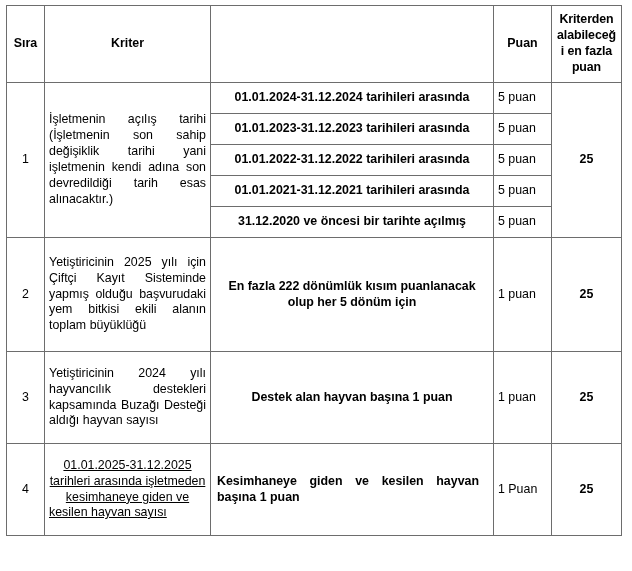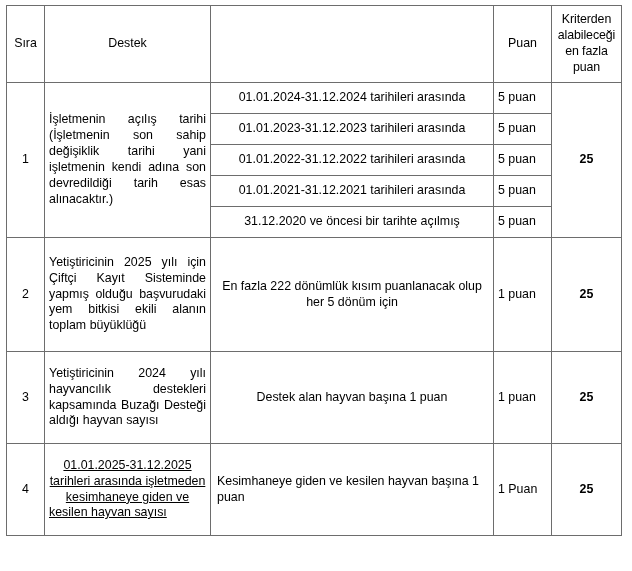--- a/index.html
+++ b/index.html
@@ -38,21 +38,21 @@
   table.criteria td {
     border: 1.1px solid #6d6d6d;
     padding: 2px 4px;
     vertical-align: middle;
     font-size: 12.4px;
     line-height: 1.28;
     word-wrap: break-word;
     overflow-wrap: break-word;
   }
   thead th {
-    font-weight: normal;
+    font-weight: bold;
     text-align: center;
     font-size: 12.2px;
     line-height: 1.3;
     height: 72px;
   }
   th.head-kriterden { font-size: 11.9px; letter-spacing: -0.1px; }
 
   td.cell-sira {
     text-align: center;
     font-size: 12.6px;
@@ -66,20 +66,21 @@
   }
   td.cell-kriter.no-justify {
     text-align: center;
     text-decoration: underline;
   }
   td.cell-aciklama {
     text-align: center;
     font-size: 12.6px;
     line-height: 1.38;
     padding: 5px 8px;
+    font-weight: bold;
   }
   td.cell-aciklama.align-left {
     text-align: justify;
     text-align-last: left;
     padding-left: 6px;
     padding-right: 14px;
   }
   td.cell-puan {
     text-align: left;
     font-size: 12.6px;
@@ -102,21 +103,21 @@
     <colgroup>
       <col class="c-sira">
       <col class="c-kriter">
       <col class="c-aciklama">
       <col class="c-puan">
       <col class="c-maks">
     </colgroup>
     <thead>
       <tr>
         <th class="head-sira">Sıra</th>
-        <th class="head-kriter">Destek</th>
+        <th class="head-kriter">Kriter</th>
         <th class="head-aciklama"></th>
         <th class="head-puan">Puan</th>
         <th class="head-kriterden">Kriterden alabileceği en fazla puan</th>
       </tr>
     </thead>
     <tbody>
 
       <tr class="subrow-date">
         <td class="cell-sira" rowspan="5">1</td>
         <td class="cell-kriter" rowspan="5">İşletmenin açılış tarihi (İşletmenin son sahip değişiklik tarihi yani işletmenin kendi adına son devredildiği tarih esas alınacaktır.)</td>

